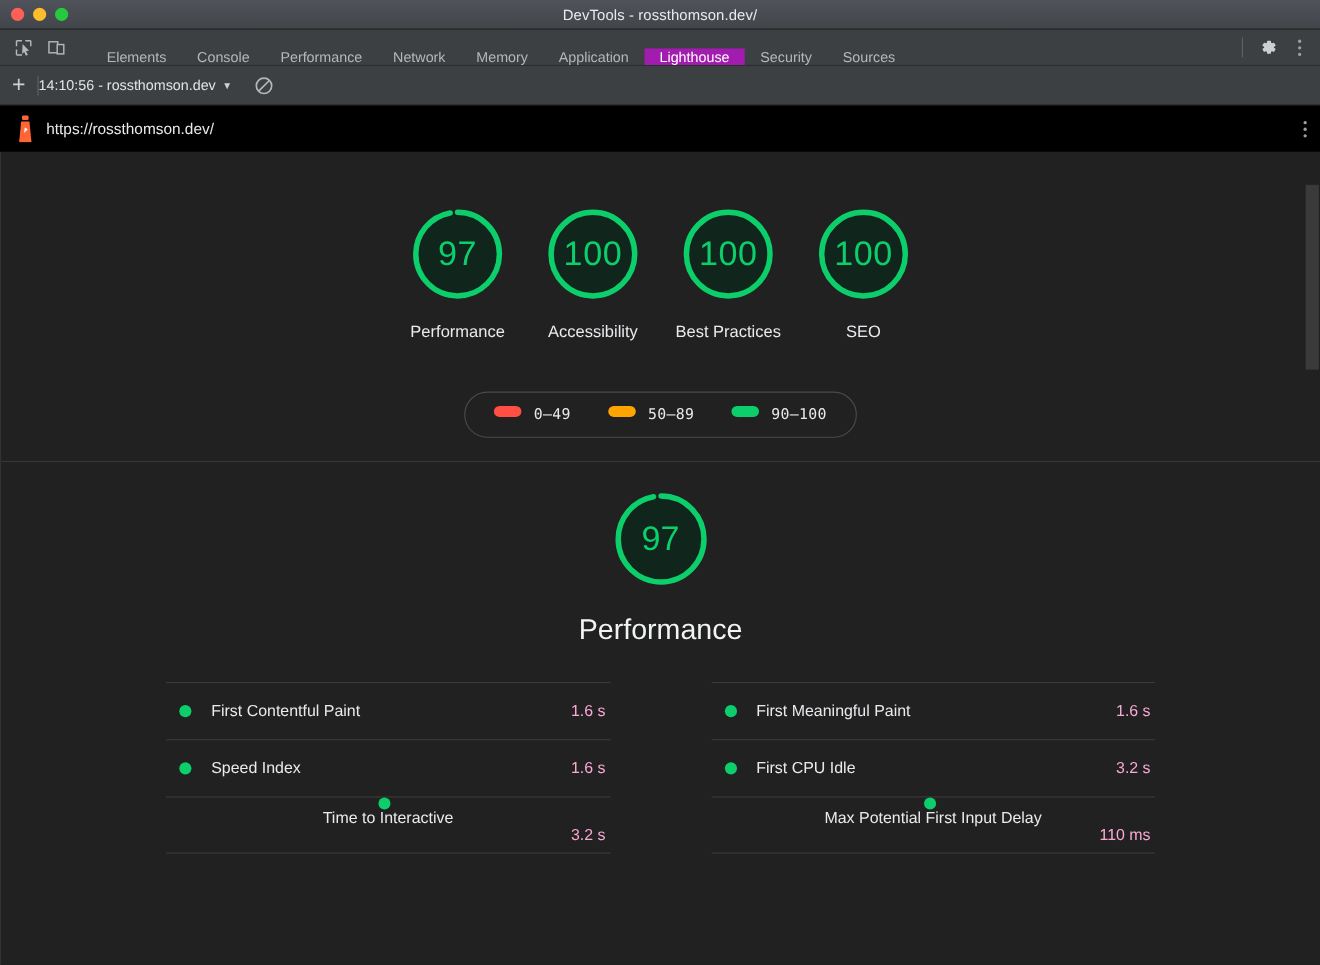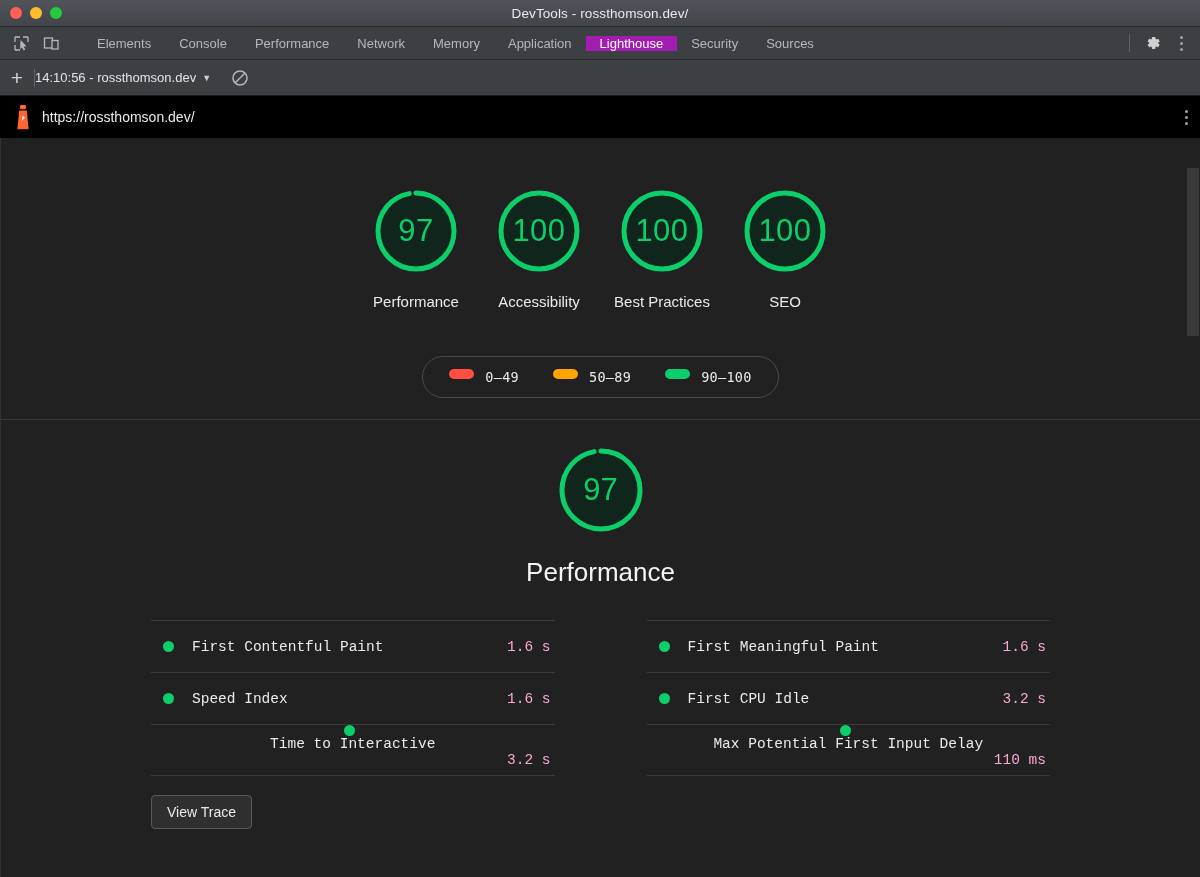--- a/index.html
+++ b/index.html
@@ -35,21 +35,21 @@
     display: flex; align-items: stretch;
     border-bottom: 1px solid #2b2d31;
   }
   .tb-icons { display: flex; align-items: center; padding: 0 6px 0 8px; gap: 4px; }
   .tb-icon {
     width: 26px; height: 26px;
     display: flex; align-items: center; justify-content: center;
     border-radius: 2px;
   }
   .tb-sep { width: 1px; background: #5f6368; margin: 7px 6px 7px 2px; }
-  .tabs { display: flex; align-items: center; flex: 1; }
+  .tabs { display: flex; align-items: flex-end; flex: 1; }
   .tab {
     display: flex; align-items: center; padding: 0 14px;
     font-size: 13px; color: #b5b7ba; white-space: nowrap;
   }
   .tab.active { background: #a21caf; color: #fff; }
   .tb-right { display: flex; align-items: center; gap: 2px; padding-right: 6px; }
   .tb-right .tb-sep2 { width: 1px; height: 18px; background: #5f6368; margin-right: 8px; }
 
   
   .runbar {
@@ -152,21 +152,21 @@
   }
   .toggle-half {
     width: 46px; display: flex; flex-direction: column;
     align-items: center; justify-content: center; gap: 4px;
   }
   .toggle-half.on { background: #2962ff; }
   .bar-line { height: 3px; border-radius: 2px; display: block; }
   .toggle-half.on .bar-line { background: #fff; }
   .toggle-half.off .bar-line { background: #9aa0a6; }
 
-  .metrics-grid { display: flex; gap: 92px; font-family: Liberation Mono, monospace; }
+  .metrics-grid { display: flex; gap: 92px; }
   .mcol { flex: 1; }
   .mrow {
     display: flex; align-items: center;
     height: 52px;
     border-top: 1px solid #3b3b3b;
     font-size: 14.5px;
   }
   .mcol .mrow:last-child { border-bottom: 1px solid #3b3b3b; flex-direction: column; }
   .mdot {
     width: 11px; height: 11px; border-radius: 50%;
@@ -407,19 +407,16 @@
             <span class="mval">3.2 s</span>
           </div>
           <div class="mrow">
             <span class="mdot"></span>
             <span class="mname">Max Potential First Input Delay</span>
             <span class="mval">110 ms</span>
           </div>
         </div>
       </div>
 
-      <div class="trace-wrap">
-        <button class="trace-btn">View Trace</button>
-      </div>
     </div>
   </div>
 
 </div>
 
 </body></html>

